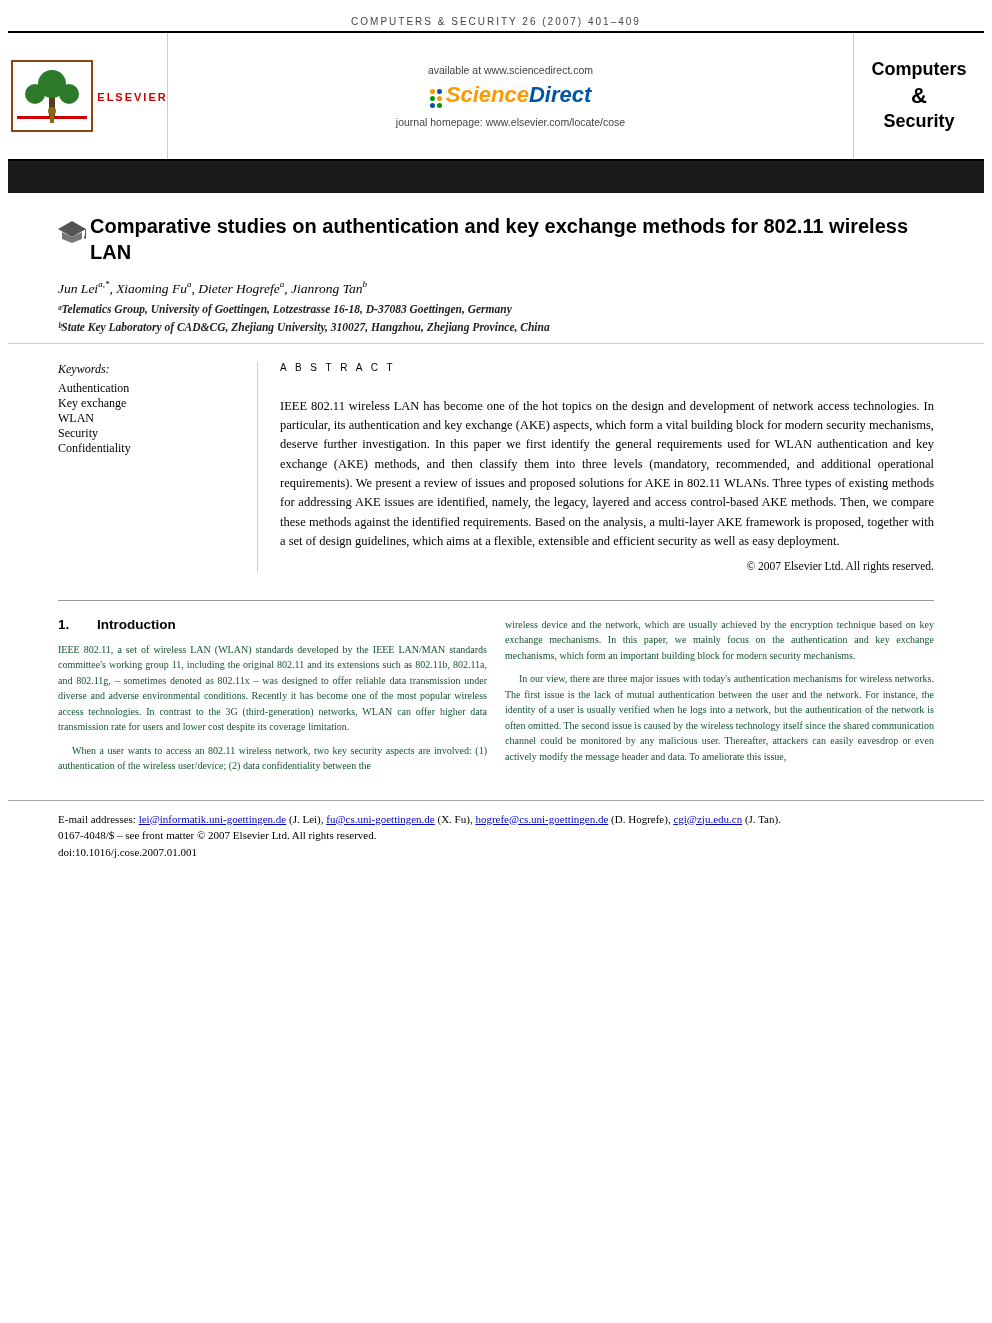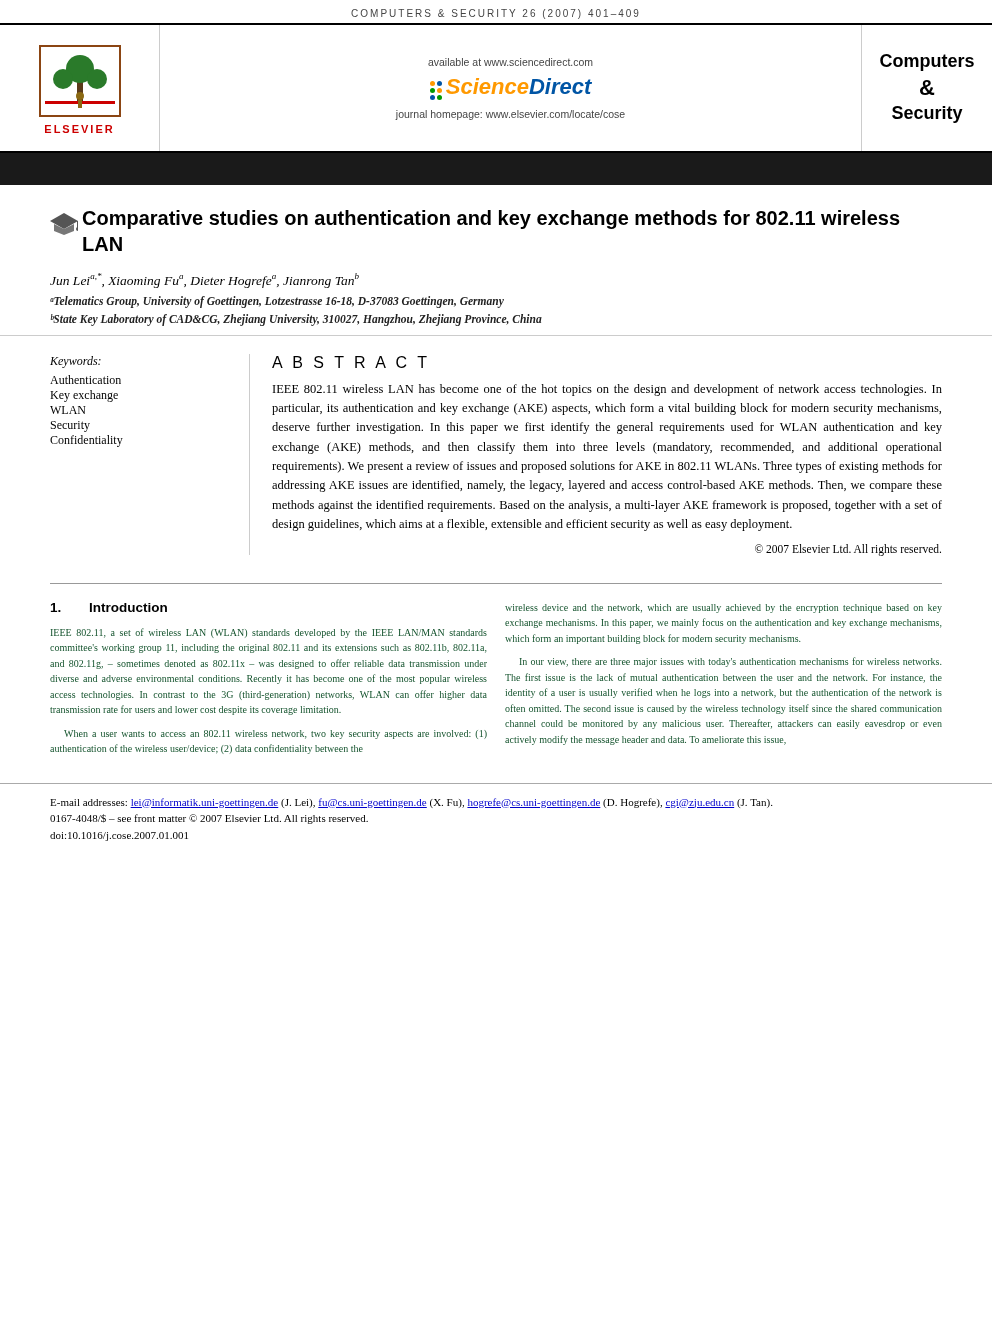--- a/index.html
+++ b/index.html
@@ -8,21 +8,21 @@
       font-family: "Times New Roman", Times, serif;
       font-size: 13px;
       color: #000;
       width: 992px;
       min-height: 1323px;
     }
     .page {
       width: 992px;
       min-height: 1323px;
       background: #fff;
-      padding: 0;
+      padding: 8px;
     }
     
     .top-bar {
       text-align: center;
       font-size: 10px;
       letter-spacing: 2px;
       color: #444;
       padding: 8px 0 4px;
       font-family: Arial, sans-serif;
       text-transform: uppercase;
@@ -39,21 +39,21 @@
       width: 160px;
       min-width: 160px;
       background: #fff;
       display: flex;
       align-items: center;
       justify-content: center;
       border-right: 1px solid #ccc;
     }
     .elsevier-logo {
       display: flex;
-      flex-direction: column;
+      flex-direction: row;
       align-items: center;
       justify-content: space-between;
     }
     .elsevier-tree {
       width: 90px;
       height: 80px;
     }
     .elsevier-text {
       font-size: 11px;
       font-weight: bold;
@@ -196,24 +196,24 @@
       font-size: 12px;
       color: #000;
       display: block;
     }
     .right-col {
       flex: 1;
       padding-left: 22px;
     }
     .abstract-label {
       font-family: Arial, sans-serif;
-      font-size: 16px;
+      font-size: 10px;
       letter-spacing: 3px;
       text-transform: uppercase;
-      margin-bottom: 8px;
+      margin-bottom: 24px;
       color: #000;
     }
     .abstract-text {
       font-size: 12.5px;
       line-height: 1.55;
       text-align: justify;
       color: #000;
     }
     .copyright-line {
       text-align: right;

